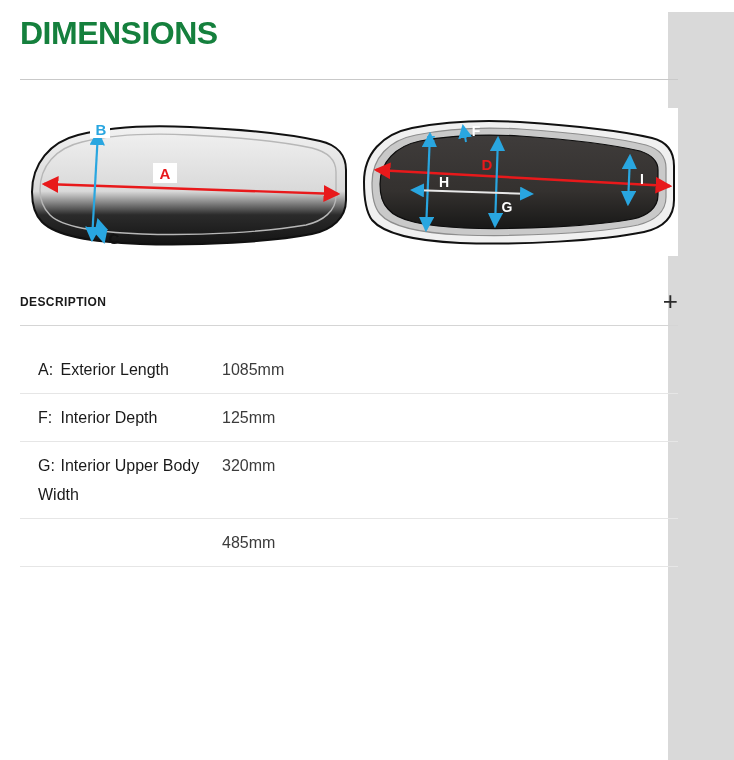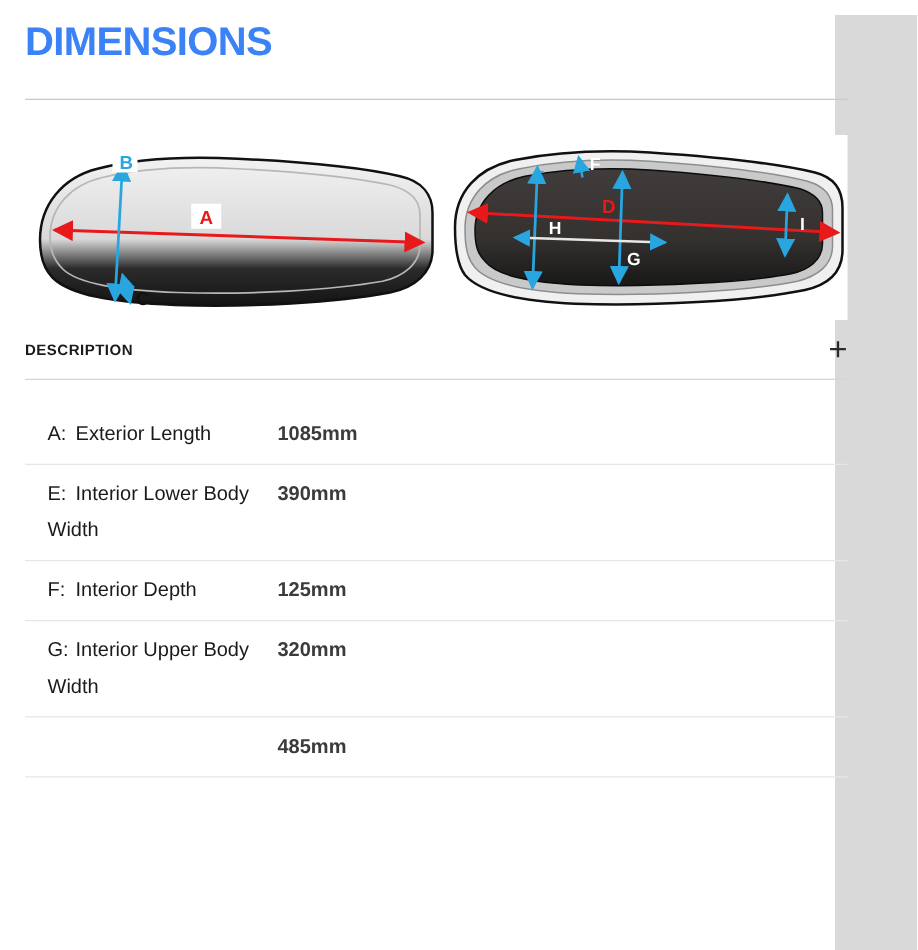--- a/index.html
+++ b/index.html
@@ -34,21 +34,21 @@
     width: 658px;
     margin-left: 10px;
   }
   h1.title {
     font-size: 32px;
     font-weight: bold;
     letter-spacing: -0.5px;
     margin: 12px 0 0 0;
     padding: 0;
     line-height: 42px;
-    color: #3b82f6;
+    color: #15803d;
   }
   .title-rule {
     border: 0;
     border-top: 1px solid #c9c9c9;
     margin: 25px 0 0 0;
     width: 658px;
   }
 
   
   .illus {
@@ -57,21 +57,21 @@
     width: 658px;
     height: 148px;
     background: #ffffff;
     overflow: hidden;
   }
   .illus svg { display: block; }
 
   
   .desc-bar {
     position: relative;
-    margin-top: 14px;
+    margin-top: 36px;
     width: 658px;
     height: 34px;
     border-bottom: 1px solid #d5d5d5;
   }
   .desc-label {
     font-size: 12px;
     font-weight: bold;
     letter-spacing: 0.4px;
     color: #1a1a1a;
     line-height: 20px;
@@ -108,21 +108,21 @@
     padding-left: 18px;
     font-weight: normal;
     color: #1a1a1a;
   }
   td.spec-key .letter {
     display: inline-block;
     min-width: 18px;
   }
   td.spec-val {
     color: #3b3b3b;
-    font-weight: bold;
+    font-weight: normal;
     padding-left: 2px;
     margin-left: 32px;
   }
 </style>
 </head>
 <body>
 
 <div class="page">
   <div class="gutter"></div>
 
@@ -256,27 +256,20 @@
       <tbody>
         <tr>
           <td class="spec-key">
             <span class="letter">A:</span>
             <span>Exterior Length</span>
           </td>
           <td class="spec-val">1085mm</td>
         </tr>
         <tr>
           <td class="spec-key">
-            <span class="letter">E:</span>
-            <span>Interior Lower Body Width</span>
-          </td>
-          <td class="spec-val">390mm</td>
-        </tr>
-        <tr>
-          <td class="spec-key">
             <span class="letter">F:</span>
             <span>Interior Depth</span>
           </td>
           <td class="spec-val">125mm</td>
         </tr>
         <tr>
           <td class="spec-key">
             <span class="letter">G:</span>
             <span>Interior Upper Body Width</span>
           </td>

